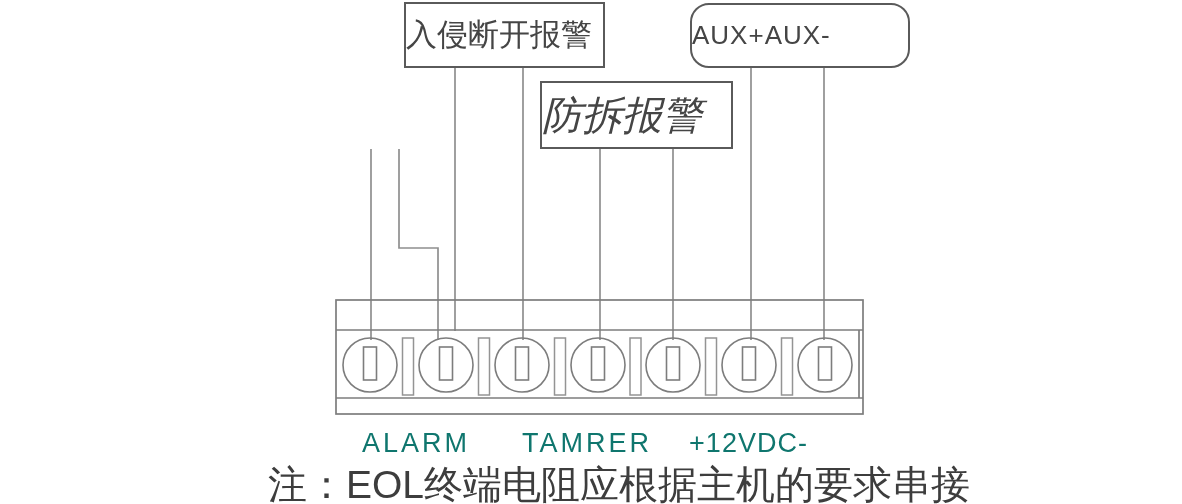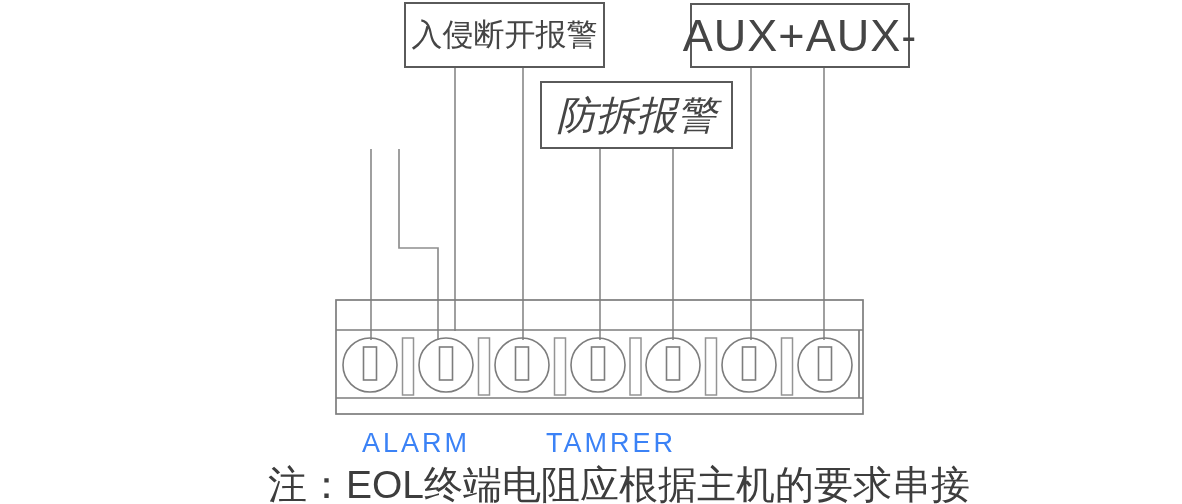--- a/index.html
+++ b/index.html
@@ -20,41 +20,40 @@
     left: 0; top: 0;
     width: 1182px;
     height: 504px;
   }
   .callout {
     position: absolute;
     border: 2px solid #5a5a5a;
     background: #ffffff;
     display: flex;
     align-items: center;
-    justify-content: center;
     color: #454545;
     box-sizing: border-box;
     white-space: nowrap;
   }
   .callout.c1 { left: 235px; top: 82px;  width: 198px; height: 67px; font-size: 31px; }
   .callout.c2 { left: 404px; top: 2px;   width: 201px; height: 66px; font-size: 31px; }
   .callout.c3 { left: 540px; top: 81px;  width: 193px; height: 68px; font-size: 40px; font-style: italic; }
-  .callout.c4 { left: 690px; top: 3px;   width: 220px; height: 65px; font-size: 45px; letter-spacing: 1px; }
+  .callout.c4 { left: 690px; top: 3px;   width: 220px; height: 65px; font-size: 26px; letter-spacing: 1px; border-radius: 19px; }
   .term-label {
     position: absolute;
     top: 428px;
     height: 28px;
-    color: #3b82f6;
+    color: #0f766e;
     font-size: 27px;
     letter-spacing: 3px;
     text-align: center;
     white-space: nowrap;
   }
   .term-label.t1 { left: 356px; width: 120px; }
-  .term-label.t2 { left: 546px; width: 120px; }
+  .term-label.t2 { left: 522px; width: 120px; }
   .term-label.t3 { left: 686px; width: 125px; letter-spacing: 1px; }
   .note {
     position: absolute;
     left: 268px;
     top: 458px;
     color: #3d3d3d;
     font-size: 39px;
     white-space: nowrap;
   }
 </style>
@@ -129,16 +128,17 @@
   </div>
   <div class="callout c3">
     <span>防拆报警</span>
   </div>
   <div class="callout c4">
     <span>AUX+AUX-</span>
   </div>
 
   <div class="term-label t1">ALARM</div>
   <div class="term-label t2">TAMRER</div>
+  <div class="term-label t3">+12VDC-</div>
 
   <div class="note">注：EOL终端电阻应根据主机的要求串接</div>
 
 </div>
 
 </body></html>

